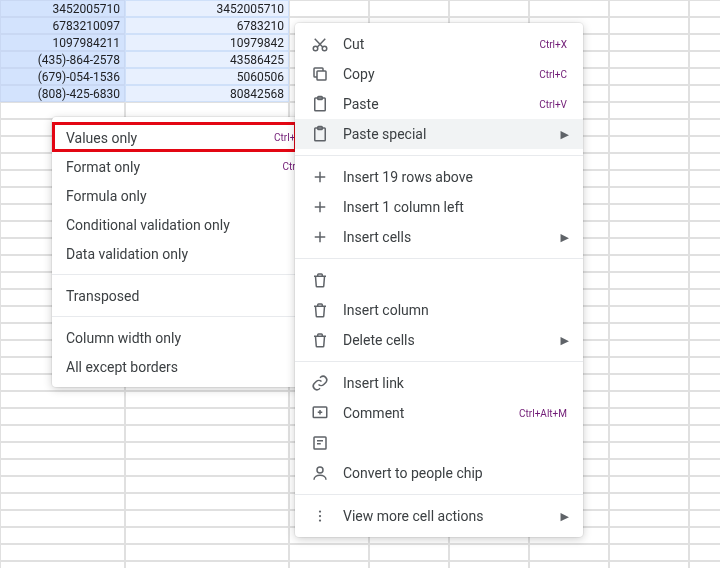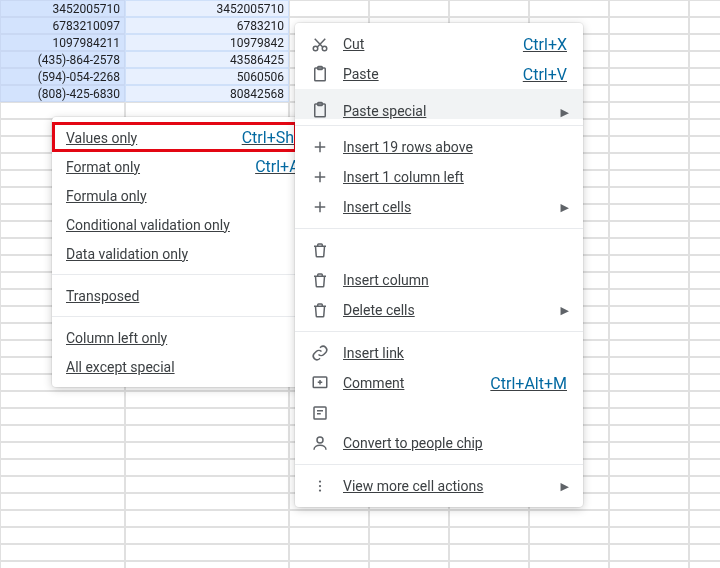--- a/index.html
+++ b/index.html
@@ -44,26 +44,25 @@
 .menu-item {
   display: flex;
   align-items: center;
   height: 30px;
   padding: 0 16px;
   cursor: default;
   gap: 14px;
   font-size: 14px;
   color: #3c4043;
   position: relative;
-  text-decoration: underline;
 }
-.menu-item.hover { background: #f1f3f4; align-items: flex-end; }
+.menu-item.hover { background: #f1f3f4; }
 .menu-item .ico { width: 18px; height: 18px; flex-shrink:0; color:#5f6368; display:flex;align-items:center;justify-content:center;}
 .menu-item .label { flex: 1; }
-.menu-item .shortcut { color: #0369a1; font-size: 16px; }
+.menu-item .shortcut { color: #701a75; font-size: 10px; }
 .menu-item .chev { color:#5f6368; font-size:11px; position:absolute; right:14px;}
 .sep { height: 1px; background: #e8eaed; margin: 6px 0; }
 .sub .menu-item { padding: 0 12px; gap: 0; height:29px;justify-content:flex-end;}
 .sub .label { padding-left: 2px; }
 .highlight-box {
   position: absolute;
   left: 52px; top: 122px;
   width: 245px; height: 30px;
   border: 3px solid #e30613;
   pointer-events: none;
@@ -99,21 +98,21 @@
     <div class="cell"></div>
     <div class="cell"></div>
     <div class="cell selA">(435)-864-2578</div>
     <div class="cell selB">43586425</div>
     <div class="cell"></div>
     <div class="cell"></div>
     <div class="cell"></div>
     <div class="cell"></div>
     <div class="cell"></div>
     <div class="cell"></div>
-    <div class="cell selA">(594)-054-2268</div>
+    <div class="cell selA">(679)-054-1536</div>
     <div class="cell selB">5060506</div>
     <div class="cell"></div>
     <div class="cell"></div>
     <div class="cell"></div>
     <div class="cell"></div>
     <div class="cell"></div>
     <div class="cell"></div>
     <div class="cell selA">(808)-425-6830</div>
     <div class="cell selB">80842568</div>
     <div class="cell"></div>
@@ -365,44 +364,54 @@
   </div>
   <div class="menu-item">
     <span class="label">Data validation only</span>
   </div>
   <div class="sep"></div>
   <div class="menu-item">
     <span class="label">Transposed</span>
   </div>
   <div class="sep"></div>
   <div class="menu-item">
-    <span class="label">Column left only</span>
-  </div>
-  <div class="menu-item">
-    <span class="label">All except special</span>
+    <span class="label">Column width only</span>
+  </div>
+  <div class="menu-item">
+    <span class="label">All except borders</span>
   </div>
 </div>
 
 <div class="highlight-box"></div>
 
 <div class="menu primary">
   <div class="menu-item">
     <span class="ico">
         <svg viewBox="0 0 24 24" fill="none" stroke="currentColor" stroke-width="2">
           <circle cx="6" cy="18" r="3"></circle>
           <circle cx="18" cy="18" r="3"></circle>
           <path d="M8.5 16 19 5M15.5 16 5 5"></path>
         </svg>
       </span>
     <span class="label">Cut</span>
     <span class="shortcut">Ctrl+X</span>
   </div>
   <div class="menu-item">
     <span class="ico">
         <svg viewBox="0 0 24 24" fill="none" stroke="currentColor" stroke-width="2">
+          <rect x="8" y="8" width="12" height="12" rx="1"></rect>
+          <path d="M16 8V5a1 1 0 0 0-1-1H5a1 1 0 0 0-1 1v10a1 1 0 0 0 1 1h3"></path>
+        </svg>
+      </span>
+    <span class="label">Copy</span>
+    <span class="shortcut">Ctrl+C</span>
+  </div>
+  <div class="menu-item">
+    <span class="ico">
+        <svg viewBox="0 0 24 24" fill="none" stroke="currentColor" stroke-width="2">
           <rect x="5" y="4" width="14" height="17" rx="1"></rect>
           <rect x="9" y="2" width="6" height="4" rx="1"></rect>
         </svg>
       </span>
     <span class="label">Paste</span>
     <span class="shortcut">Ctrl+V</span>
   </div>
   <div class="menu-item hover">
     <span class="ico">
         <svg viewBox="0 0 24 24" fill="none" stroke="currentColor" stroke-width="2">

